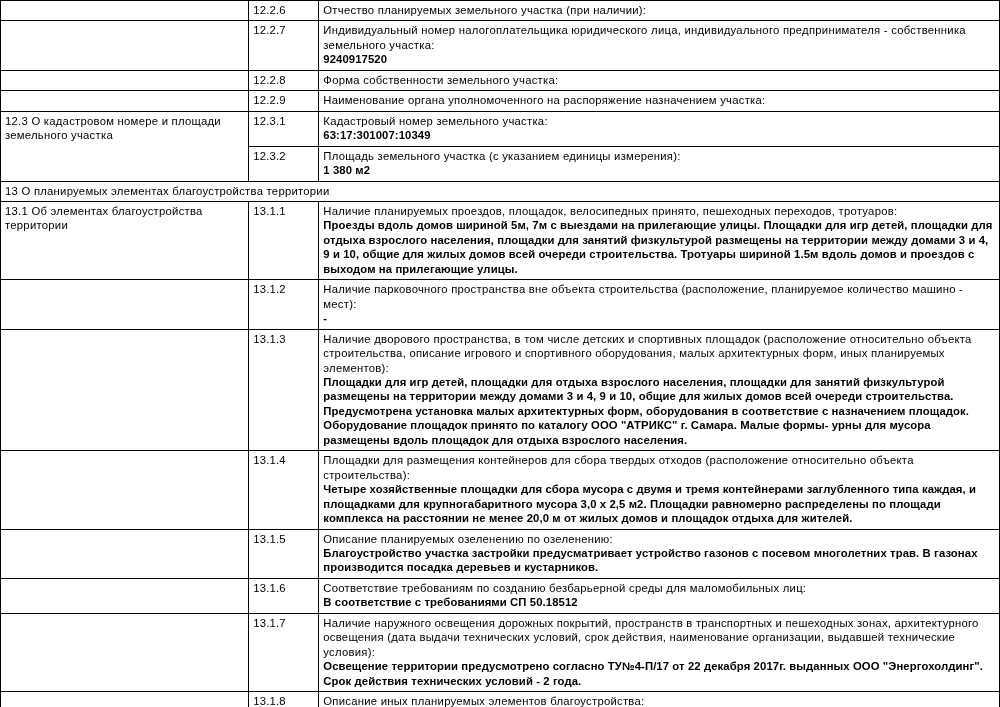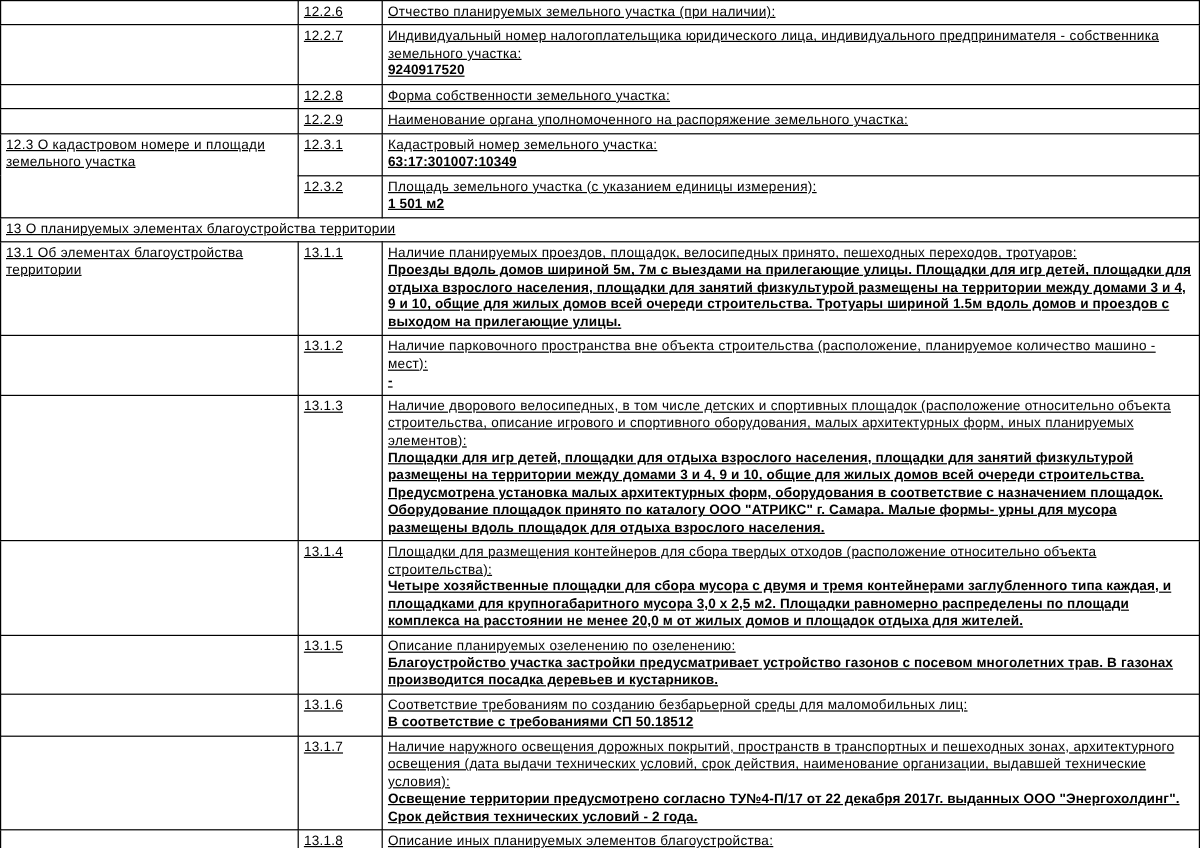--- a/index.html
+++ b/index.html
@@ -12,21 +12,20 @@
     height: 707px;
     font-family: "Liberation Sans", sans-serif;
     color: #000000;
     overflow: hidden;
   }
   .sheet {
     width: 1000px;
     height: 707px;
     position: relative;
     box-sizing: border-box;
-    text-decoration: underline;
   }
   table.doc {
     border-collapse: collapse;
     table-layout: fixed;
     width: 1000px;
     font-size: 11.3px;
     line-height: 1.28;
   }
   table.doc td {
     border: 1px solid #000000;
@@ -99,39 +98,39 @@
         <td>
           <span class="q">Форма собственности земельного участка:</span>
           <span class="a"></span>
         </td>
       </tr>
 
       <tr>
         <td class="left-cell"></td>
         <td class="num-cell">12.2.9</td>
         <td>
-          <span class="q">Наименование органа уполномоченного на распоряжение земельного участка:</span>
+          <span class="q">Наименование органа уполномоченного на распоряжение назначением участка:</span>
           <span class="a"></span>
         </td>
       </tr>
 
       <tr>
         <td class="left-cell" rowspan="2">12.3 О кадастровом номере и площади земельного участка</td>
         <td class="num-cell">12.3.1</td>
         <td>
           <span class="q">Кадастровый номер земельного участка:</span>
           <span class="a">63:17:301007:10349</span>
         </td>
       </tr>
 
       <tr>
         <td class="num-cell">12.3.2</td>
         <td>
           <span class="q">Площадь земельного участка (с указанием единицы измерения):</span>
-          <span class="a">1 501 м2</span>
+          <span class="a">1 380 м2</span>
         </td>
       </tr>
 
       <tr class="full-row">
         <td colspan="3">13 О планируемых элементах благоустройства территории</td>
       </tr>
 
       <tr>
         <td class="left-cell">13.1 Об элементах благоустройства территории</td>
         <td class="num-cell">13.1.1</td>
@@ -147,21 +146,21 @@
         <td>
           <span class="q">Наличие парковочного пространства вне объекта строительства (расположение, планируемое количество машино - мест):</span>
           <span class="a dash">-</span>
         </td>
       </tr>
 
       <tr>
         <td class="left-cell"></td>
         <td class="num-cell mid">13.1.3</td>
         <td>
-          <span class="q">Наличие дворового велосипедных, в том числе детских и спортивных площадок (расположение относительно объекта строительства, описание игрового и спортивного оборудования, малых архитектурных форм, иных планируемых элементов):</span>
+          <span class="q">Наличие дворового пространства, в том числе детских и спортивных площадок (расположение относительно объекта строительства, описание игрового и спортивного оборудования, малых архитектурных форм, иных планируемых элементов):</span>
           <span class="a">Площадки для игр детей, площадки для отдыха взрослого населения, площадки для занятий физкультурой размещены на территории между домами 3 и 4, 9 и 10, общие для жилых домов всей очереди строительства. Предусмотрена установка малых архитектурных форм, оборудования в соответствие с назначением площадок. Оборудование площадок принято по каталогу ООО "АТРИКС" г. Самара. Малые формы- урны для мусора размещены вдоль площадок для отдыха взрослого населения.</span>
         </td>
       </tr>
 
       <tr>
         <td class="left-cell"></td>
         <td class="num-cell mid">13.1.4</td>
         <td>
           <span class="q">Площадки для размещения контейнеров для сбора твердых отходов (расположение относительно объекта строительства):</span>
           <span class="a">Четыре хозяйственные площадки для сбора мусора с двумя и тремя контейнерами заглубленного типа каждая, и площадками для крупногабаритного мусора 3,0 х 2,5 м2. Площадки равномерно распределены по площади комплекса на расстоянии не менее 20,0 м от жилых домов и площадок отдыха для жителей.</span>

